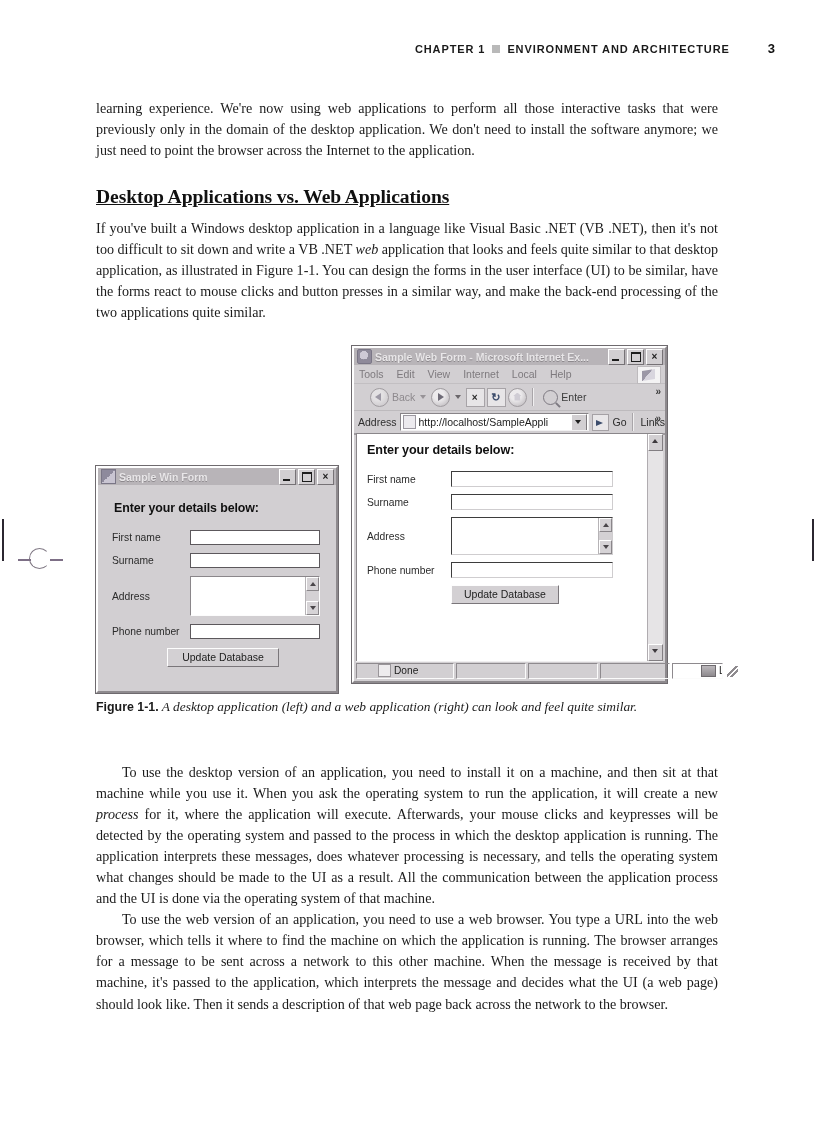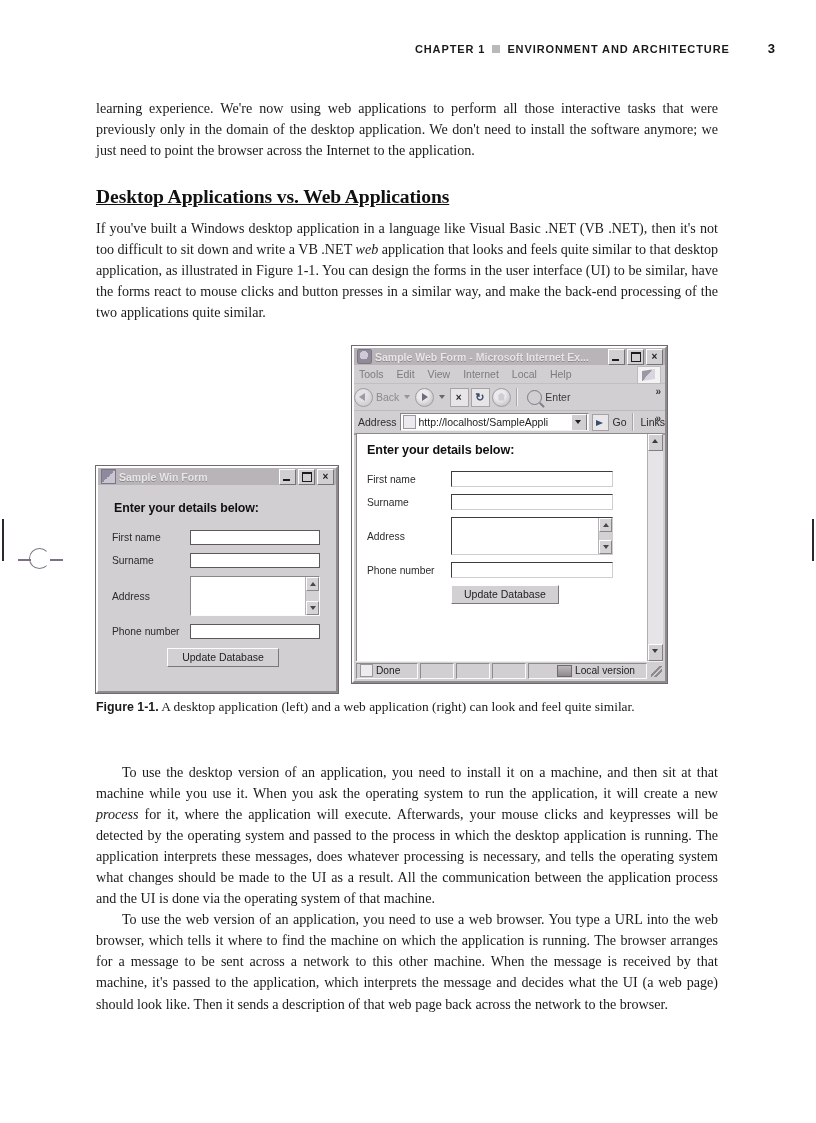--- a/index.html
+++ b/index.html
@@ -244,21 +244,21 @@
     background: linear-gradient(135deg,#9b97a6 0 45%, #d8d5de 46% 100%);
     transform: skewY(-9deg);
   }
 
   .ie-toolbar {
     height: 26px;
     background: #d2cfd2;
     display: flex;
     align-items: center;
     gap: 2px;
-    padding-left: 0;
+    padding-left: 16px;
     border-bottom: 1px solid #bdbabd;
     position: relative;
   }
   .tbi {
     display: flex; align-items: center; gap: 3px;
     font-family: "Liberation Sans", sans-serif;
     font-size: 10.5px;
     color: #3b3b3b;
     white-space: nowrap;
   }
@@ -586,21 +586,21 @@
   }
   .sb-cell {
     height: 14px;
     border-top: 1.2px solid #8e8a8e;
     border-left: 1.2px solid #8e8a8e;
     border-right: 1.2px solid #fbfbfb;
     border-bottom: 1.2px solid #fbfbfb;
     display: flex;
     align-items: center;
     gap: 3px;
-    padding: 0 3px;
+    padding: 0 21px;
     font-family: "Liberation Sans", sans-serif;
     font-size: 10.2px;
     color: #1c1c1c;
     white-space: nowrap;
   }
   .sb-cell.done { flex: 0 0 auto; min-width: 54px; }
   .sb-cell.blank { flex: 0 0 26px; }
   .sb-cell.zone { flex: 1 1 auto; justify-content: flex-start; padding-left: 28px; min-width: 0; overflow: hidden; }
   .sb-ico-doc {
     width: 11px; height: 11px;
@@ -702,21 +702,21 @@
     width: 622px;
     font-size: 13.4px;
     line-height: 20px;
     color: #1a1a1a;
   }
   .caption .fignum {
     font-family: "Liberation Sans", sans-serif;
     font-weight: bold;
     font-size: 12.4px;
   }
-  .caption .captext { }
+  .caption .captext { font-style: italic; }
 
   .body-col-2 {
     position: absolute;
     left: 96px;
     top: 762px;
     width: 622px;
   }
 </style>
 </head>
 <body>

